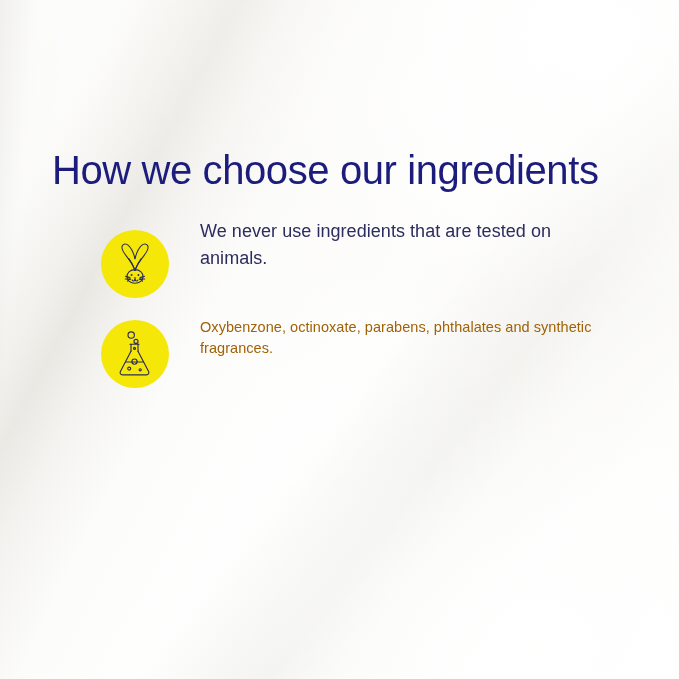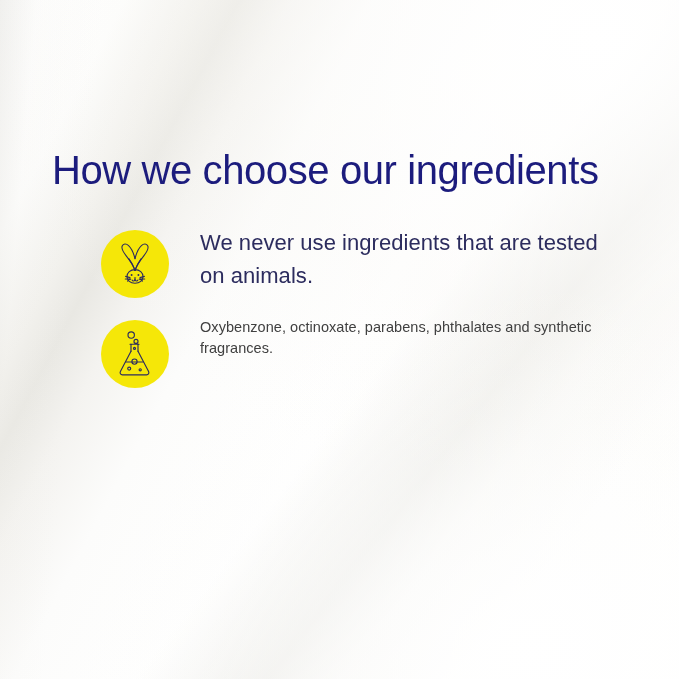--- a/index.html
+++ b/index.html
@@ -125,34 +125,33 @@
   }
 
   .point-text-wrap {
     position: absolute;
     left: 200px;
     top: 0;
     width: 410px;
   }
 
   .point-text {
-    font-size: 22px;
+    font-size: 18px;
     font-weight: 400;
     line-height: 1.50;
     color: #2c2c5e;
     letter-spacing: 0.05px;
-    margin-top: 8px;
   }
 
   .point-subtext {
     margin-top: 9px;
     font-size: 14.5px;
     font-weight: 400;
     line-height: 1.46;
-    color: #404040;
+    color: #a16207;
     letter-spacing: 0.05px;
   }
 </style>
 </head>
 <body>
 
 <div id="canvas">
 
   <div class="bg-layer bg-sheen-a"></div>
   <div class="bg-layer bg-sheen-b"></div>

